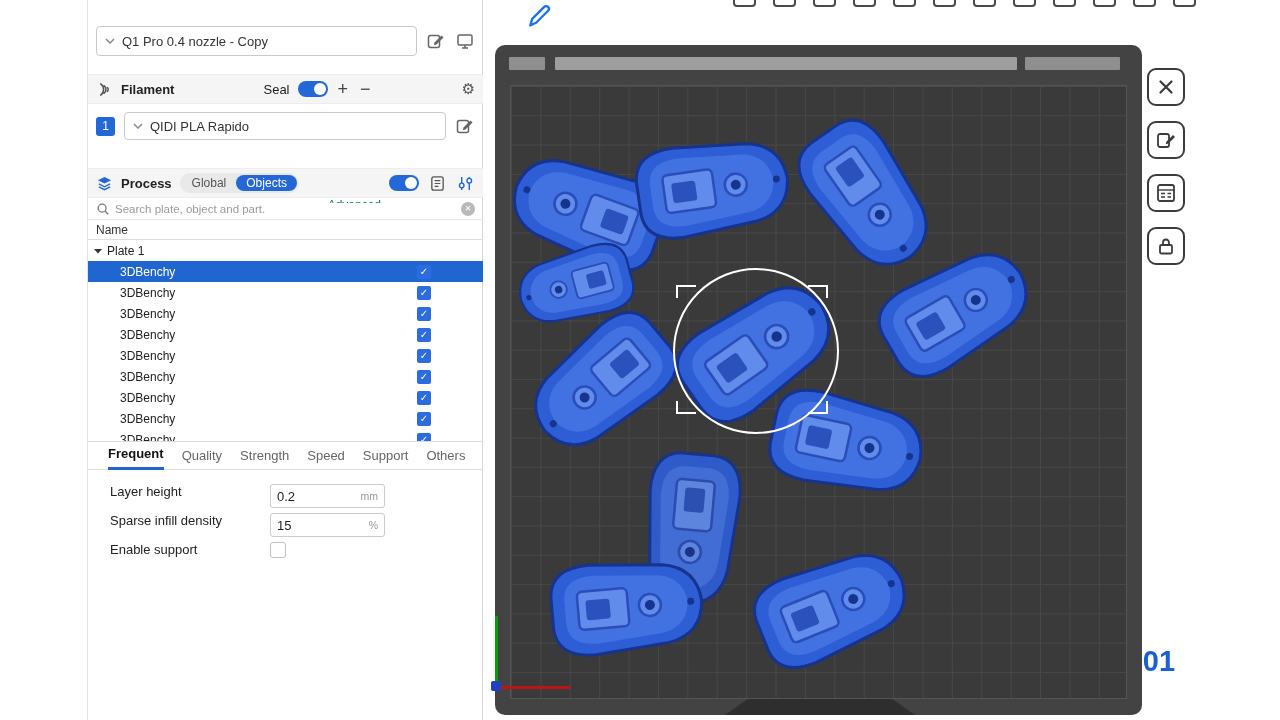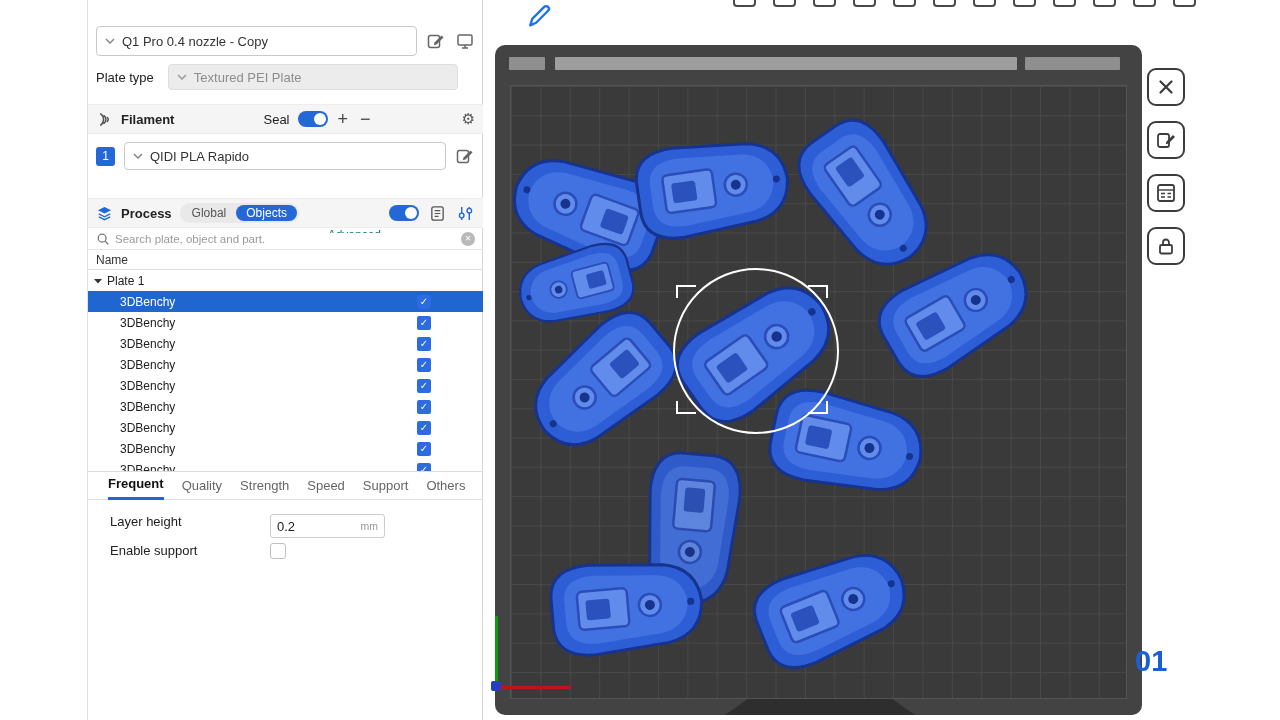--- a/index.html
+++ b/index.html
@@ -90,21 +90,21 @@
   .sel-circle { position:absolute; left:190px; top:268px; width:166px; height:166px; border:2.5px solid #fff; border-radius:50%; pointer-events:none; }
   .bracket { position:absolute; width:20px; height:13px; pointer-events:none; }
   .bracket.tl { left:193px; top:285px; border-left:2.5px solid #fff; border-top:2.5px solid #fff; }
   .bracket.tr { left:325px; top:285px; border-right:2.5px solid #fff; border-top:2.5px solid #fff; }
   .bracket.bl { left:193px; top:401px; border-left:2.5px solid #fff; border-bottom:2.5px solid #fff; }
   .bracket.br { left:325px; top:401px; border-right:2.5px solid #fff; border-bottom:2.5px solid #fff; }
 
   .side-btns { position:absolute; left:664px; top:68px; display:flex; flex-direction:column; gap:15px; }
   .sbtn { width:38px; height:38px; background:#fff; border:2px solid #3c3c3c; border-radius:9px; display:flex; align-items:center; justify-content:center; cursor:pointer; }
 
-  .plate-num { position:absolute; left:652px; top:645px; width:48px; font-size:29px; font-weight:bold; color:#1a5fd6; }
+  .plate-num { position:absolute; left:652px; top:645px; width:48px; text-align:center; font-size:29px; font-weight:bold; color:#1a5fd6; }
 
   .axis-y { position:absolute; left:12px; top:616px; width:2.5px; height:72px; background:#0d9c0d; }
   .axis-x { position:absolute; left:13px; top:686px; width:74px; height:2.5px; background:#c01414; }
   .axis-o { position:absolute; left:8px; top:681px; width:10px; height:10px; background:#2040c0; border-radius:2px; }
 </style>
 </head>
 <body>
 
 <div class="app">
 
@@ -126,29 +126,20 @@
             </svg>
         </span>
         <span class="icon-btn">
           <svg width="18" height="18" viewBox="0 0 18 18">
               <rect x="2" y="3" width="14" height="10" rx="1.5" fill="none" stroke="#666" stroke-width="1.5"></rect>
               <path d="M6 16 h6 M9 13 v3" stroke="#666" stroke-width="1.5"></path>
             </svg>
         </span>
       </div>
 
-      <div class="plate-row">
-        <span class="lbl">Plate type</span>
-        <div class="select gray">
-          <svg width="10" height="6">
-              <polyline points="1,1 5,5 9,1" fill="none" stroke="#9a9a9a" stroke-width="1.5"></polyline>
-            </svg>
-          <span>Textured PEI Plate</span>
-        </div>
-      </div>
 
       <div class="sec-header filament">
         <svg width="17" height="17" viewBox="0 0 18 18">
             <path d="M5 3 a7.5 7.5 0 0 1 0 12 M8.5 5 a5 5 0 0 1 0 8 M12 7 a2.6 2.6 0 0 1 0 4" fill="none" stroke="#555" stroke-width="1.6" stroke-linecap="round"></path>
           </svg>
         <span class="sec-title">Filament</span>
         <span class="spacer"></span>
         <span style="font-size:13px;">Seal</span>
         <span class="toggle"></span>
         <span class="pm">+</span>
@@ -288,20 +279,27 @@
         <span class="tab">Support</span>
         <span class="tab">Others</span>
       </div>
 
       <div class="params">
         <div class="prow">
           <span class="plabel">Layer height</span>
           <div class="pinput">
             <input value="0.2" style="">
             <span class="unit">mm</span>
+          </div>
+        </div>
+        <div class="prow">
+          <span class="plabel">Sparse infill density</span>
+          <div class="pinput">
+            <input value="15" style="">
+            <span class="unit">%</span>
           </div>
         </div>
         <div class="prow">
           <span class="plabel">Enable support</span>
           <span class="checkbox-empty"></span>
         </div>
       </div>
 
     </div>
   </aside>

